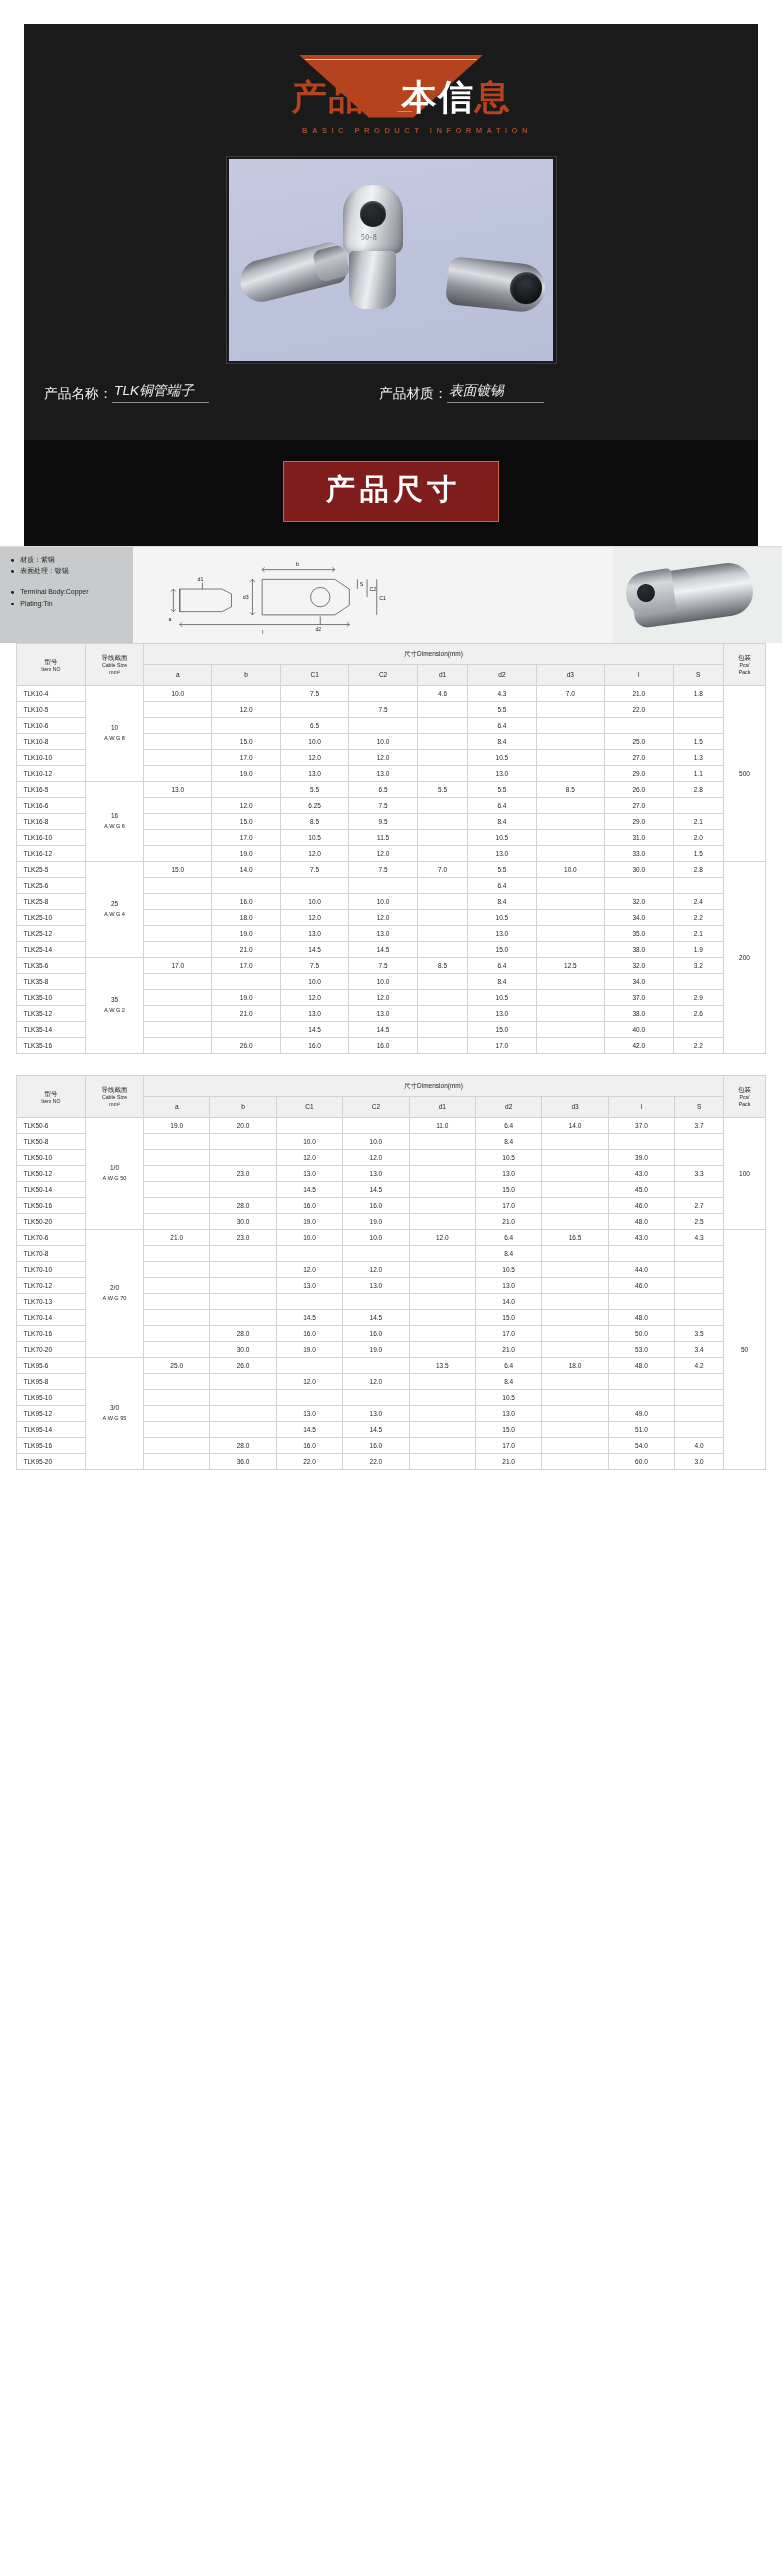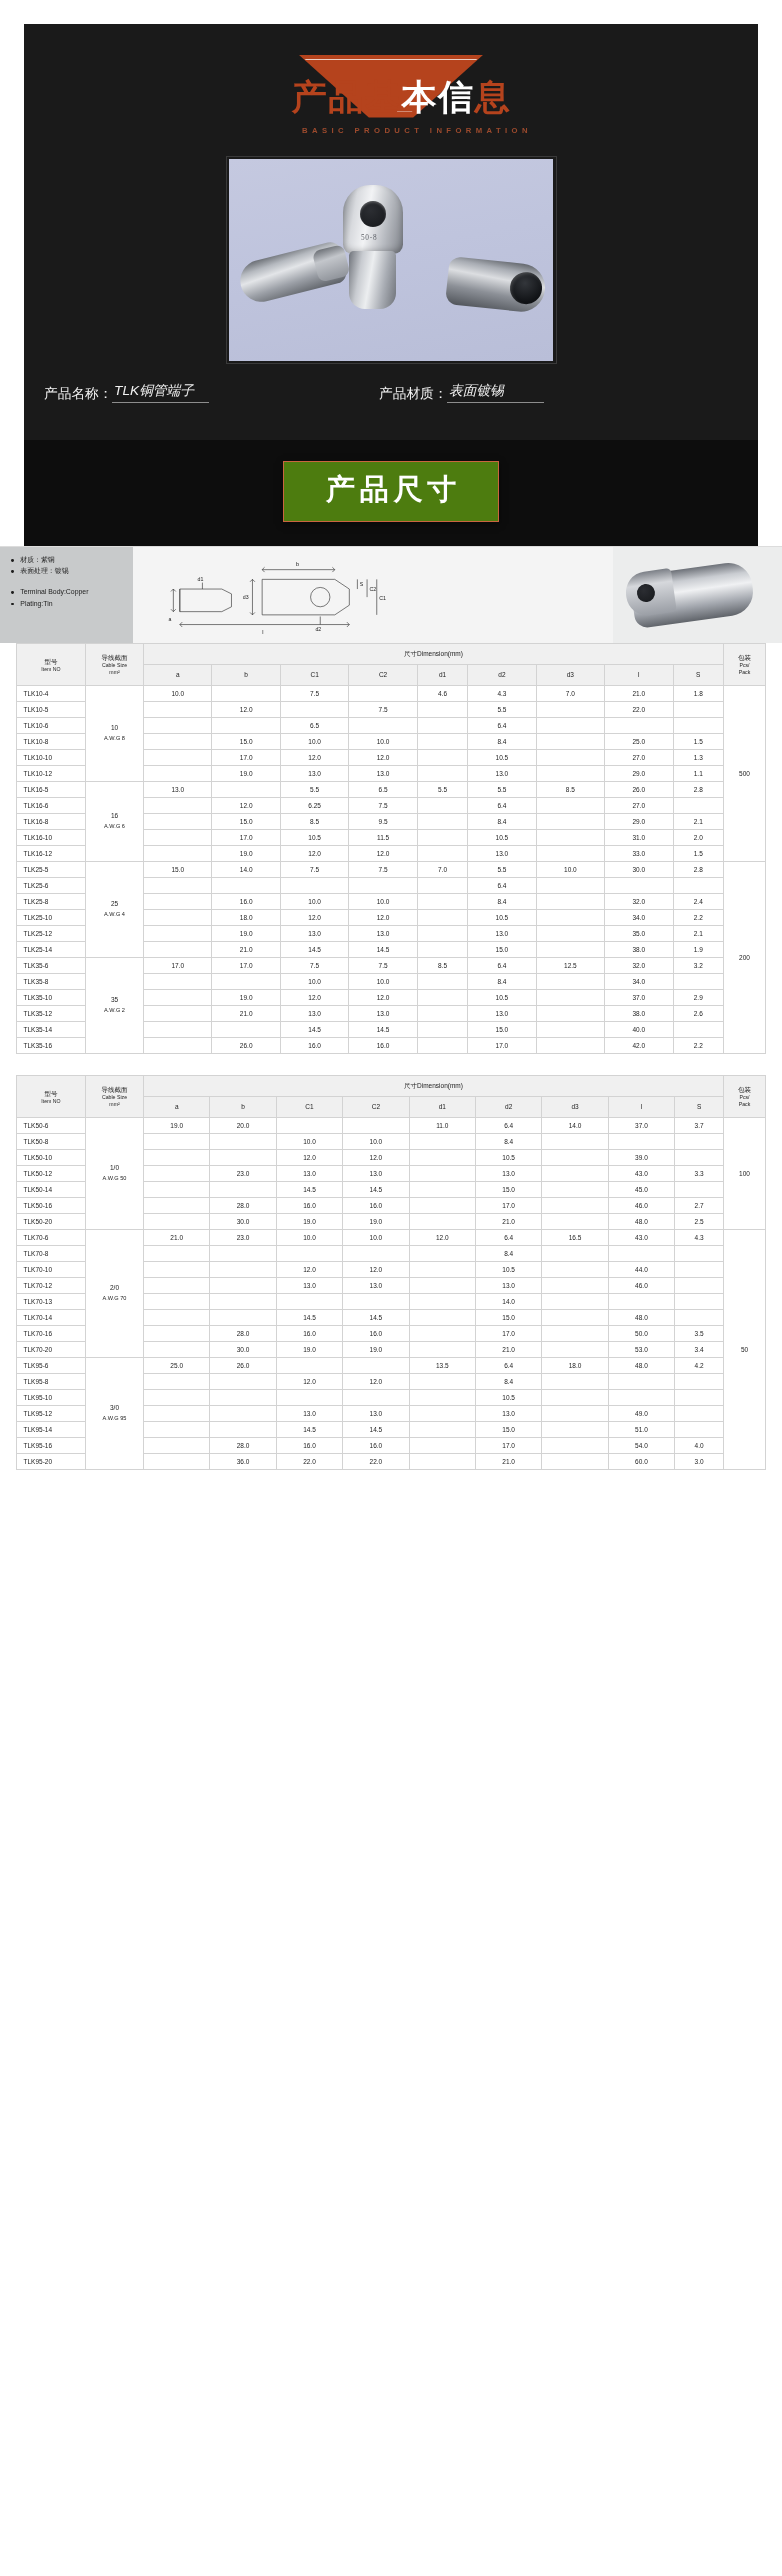--- a/index.html
+++ b/index.html
@@ -161,21 +161,21 @@
   .spec-cell.wide .val{ min-width:145px; }
 
   
   .banner-wrap{
     background:#0d0d0d;
     margin:0 24px;
     padding:21px 0 24px 0;
     display:flex; justify-content:center;
   }
   .banner{
-    background:#4d7c0f;
+    background:#7f1d1d;
     border:0.8px solid #c9653f;
     color:#fff;
     font-size:29px;
     font-weight:bold;
     letter-spacing:4.8px;
     padding:8px 37px 10.5px 42px;
     box-shadow: 0 2.4px 6.5px rgba(0,0,0,.5);
   }
 
   

